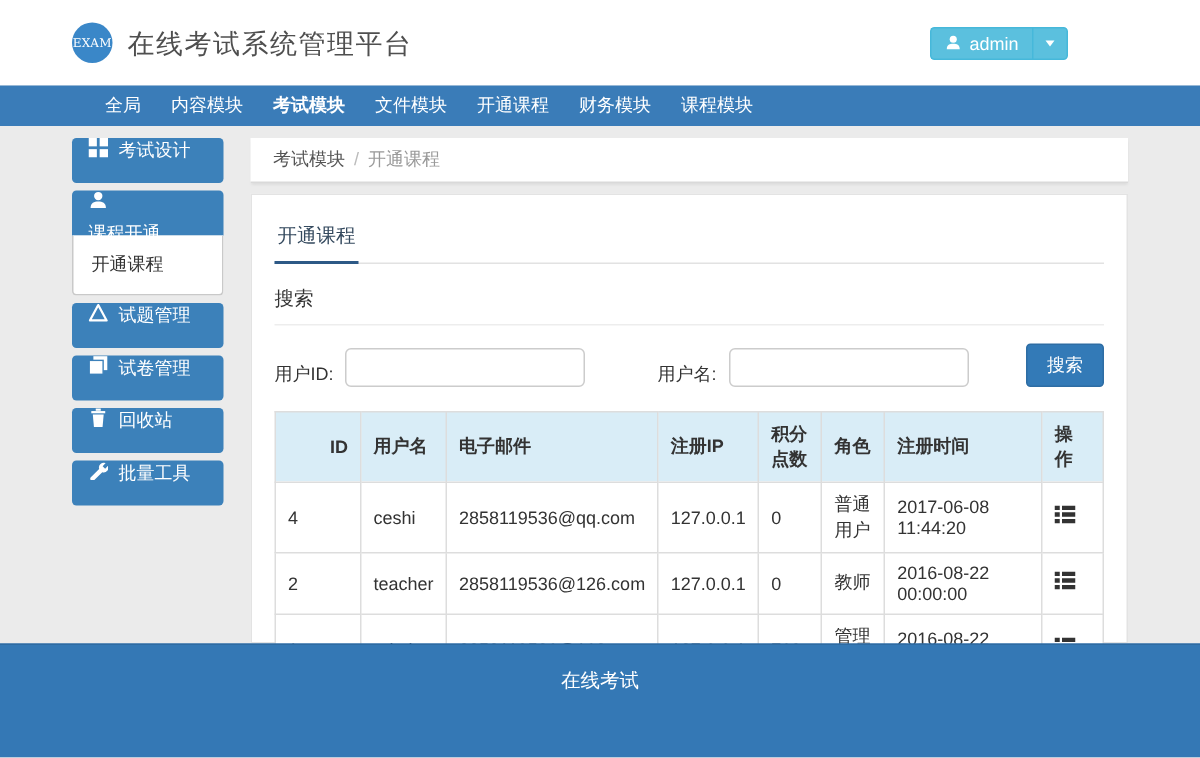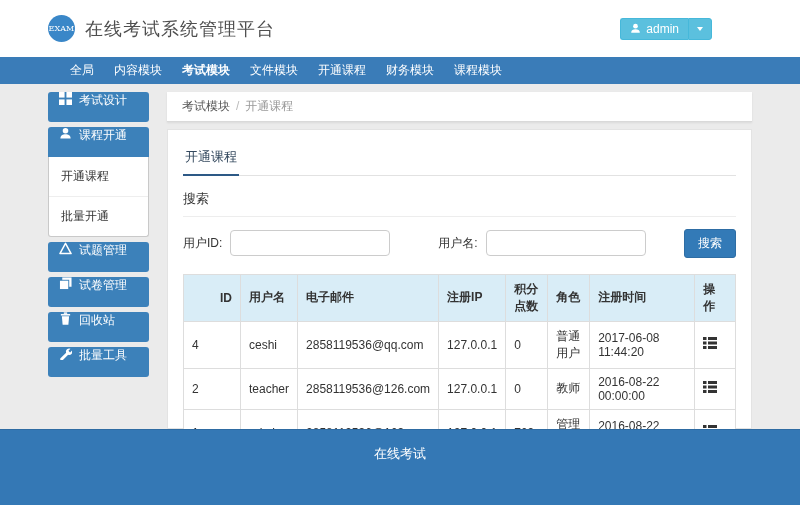--- a/index.html
+++ b/index.html
@@ -28,21 +28,21 @@
   .navbar { height:27px; background:#3a7cb8; display:flex; align-items:stretch; padding-left:60px; }
   .nav-item { color:#fff; font-size:12px; padding:0 10px; display:flex; align-items:center; cursor:pointer; }
   .nav-item.active { font-weight:bold; }
   
   .page-body { padding:8px 48px 0 48px; display:flex; gap:18px; height:345px; }
   .sidebar { width:101px; flex:0 0 aupx; flex:0 0 101px; }
   .side-btn {
     background:#3c81ba; color:#fff; font-size:12px; height:30px; border-radius:3px;
     display:flex; padding-left:11px; gap:7px; margin-bottom:5px; cursor:pointer;
   }
-  .side-btn.open { border-radius:3px 3px 0 0; margin-bottom:0; }
+  .side-btn.open { border-radius:3px 3px 0 0; margin-bottom:0;flex-direction:column; }
   .submenu { background:#fff; border:1px solid #c9c9c9; border-top:none; border-radius:0 0 3px 3px; margin-bottom:5px; }
   .submenu-item { font-size:12px; color:#333; padding:11px 12px; border-top:1px solid #eee; cursor:pointer; }
   .submenu-item:first-child { border-top:none; }
   .icon { display:inline-flex; width:13px; height:13px; flex:0 0 auto; }
   .icon svg { width:100%; height:100%; }
   
   .main-col { flex:1; display:flex; flex-direction:column; }
   .breadcrumb-bar {
     background:#fff; height:34px; display:flex; align-items:center; padding:0 15px;
     font-size:12px; border-bottom:1px solid #d9d9d9; box-shadow:0 1px 2px rgba(0,0,0,.08);
@@ -51,21 +51,21 @@
   .bc-sep { color:#bbb; margin:0 6px; }
   .bc-page { color:#999; }
   .card { background:#fff; margin-top:7px; border:1px solid #e3e3e3; min-height:288px; padding:14px 15px; }
   .tabs { border-bottom:1px solid #e2e2e2; }
   .tab {
     display:inline-block; font-size:13px; color:#34495e; padding:4px 2px 8px 2px;
     border-bottom:2px solid #2d5986; margin-bottom:-1px; cursor:pointer;
   }
   .search-title { font-size:13px; color:#333; margin:14px 0 8px 0; }
   .search-rule { border:none; border-top:1px solid #ededed; margin-bottom:12px; }
-  .search-row { display:flex; align-items:center; font-size:12px; color:#333; margin-bottom:16px; }
+  .search-row { display:flex; align-items:flex-end; font-size:12px; color:#333; margin-bottom:16px; }
   .search-row label { margin-right:8px; }
   .search-row input {
     width:160px; height:26px; border:1px solid #ccc; border-radius:4px; padding:0 7px;
     font-size:12px; color:#333; outline:none;
   }
   .gap-lg { width:48px; }
   .btn-search {
     margin-left:auto; background:#337ab7; border:1px solid #2e6da4; color:#fff; font-size:12px;
     padding:5px 13px; border-radius:3px; cursor:pointer;
   }
@@ -138,21 +138,20 @@
       <span class="icon">
         <svg viewBox="0 0 14 14">
             <circle cx="7" cy="4" r="3" fill="#fff"></circle>
             <path d="M1.5 12.5 C1.5 8.9 4 7.9 7 7.9 C10 7.9 12.5 8.9 12.5 12.5 Z" fill="#fff"></path>
           </svg>
       </span>
       <span>课程开通</span>
     </div>
     <div class="submenu">
       <div class="submenu-item">开通课程</div>
-      <div class="submenu-item">批量开通</div>
     </div>
 
     <div class="side-btn">
       <span class="icon">
         <svg viewBox="0 0 14 14">
             <path d="M7 1.5 L13 12.5 L1 12.5 Z" fill="none" stroke="#fff" stroke-width="1.6" stroke-linejoin="round"></path>
           </svg>
       </span>
       <span>试题管理</span>
     </div>

